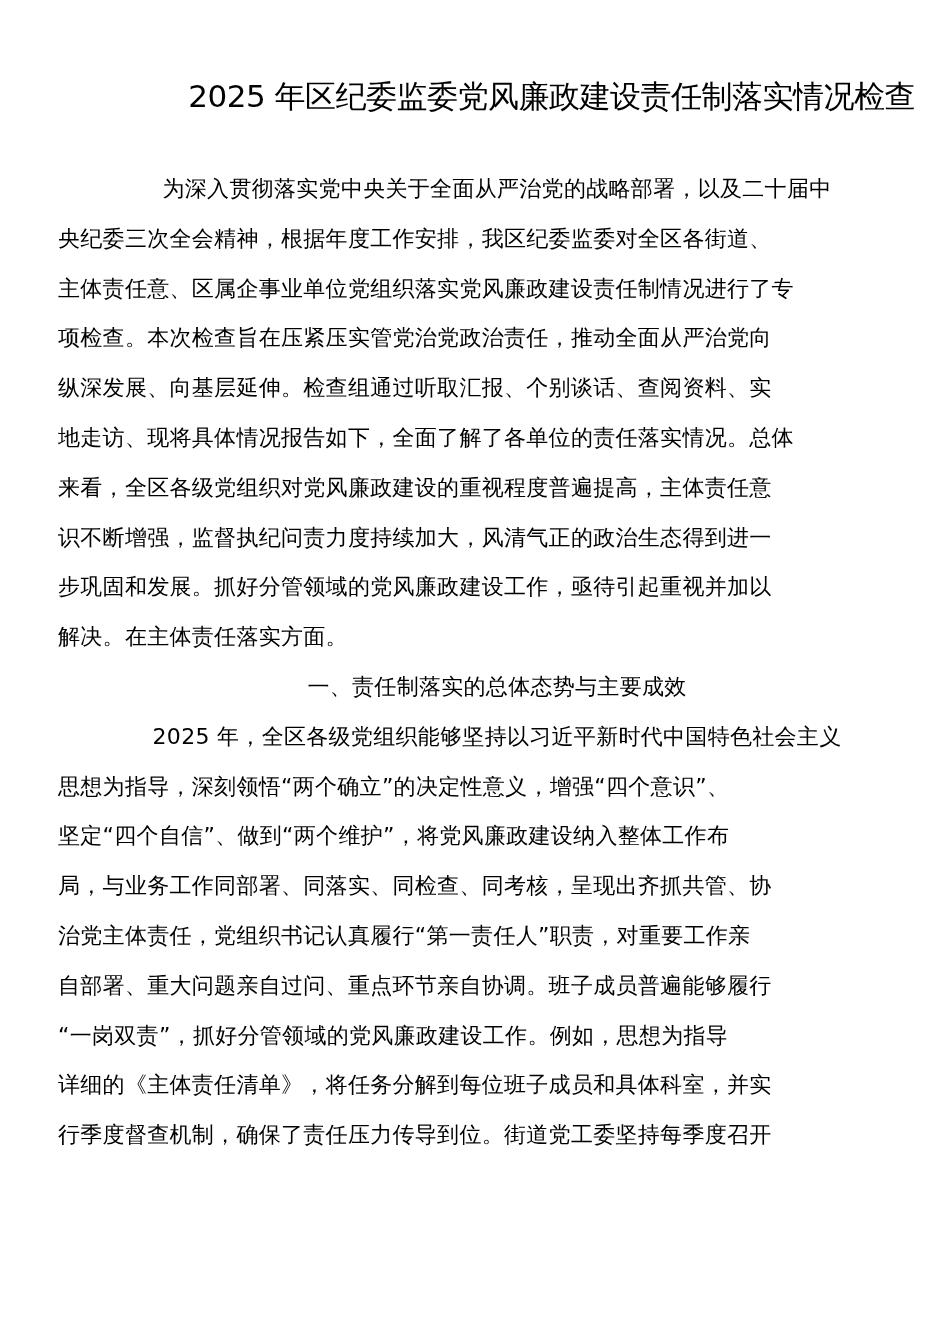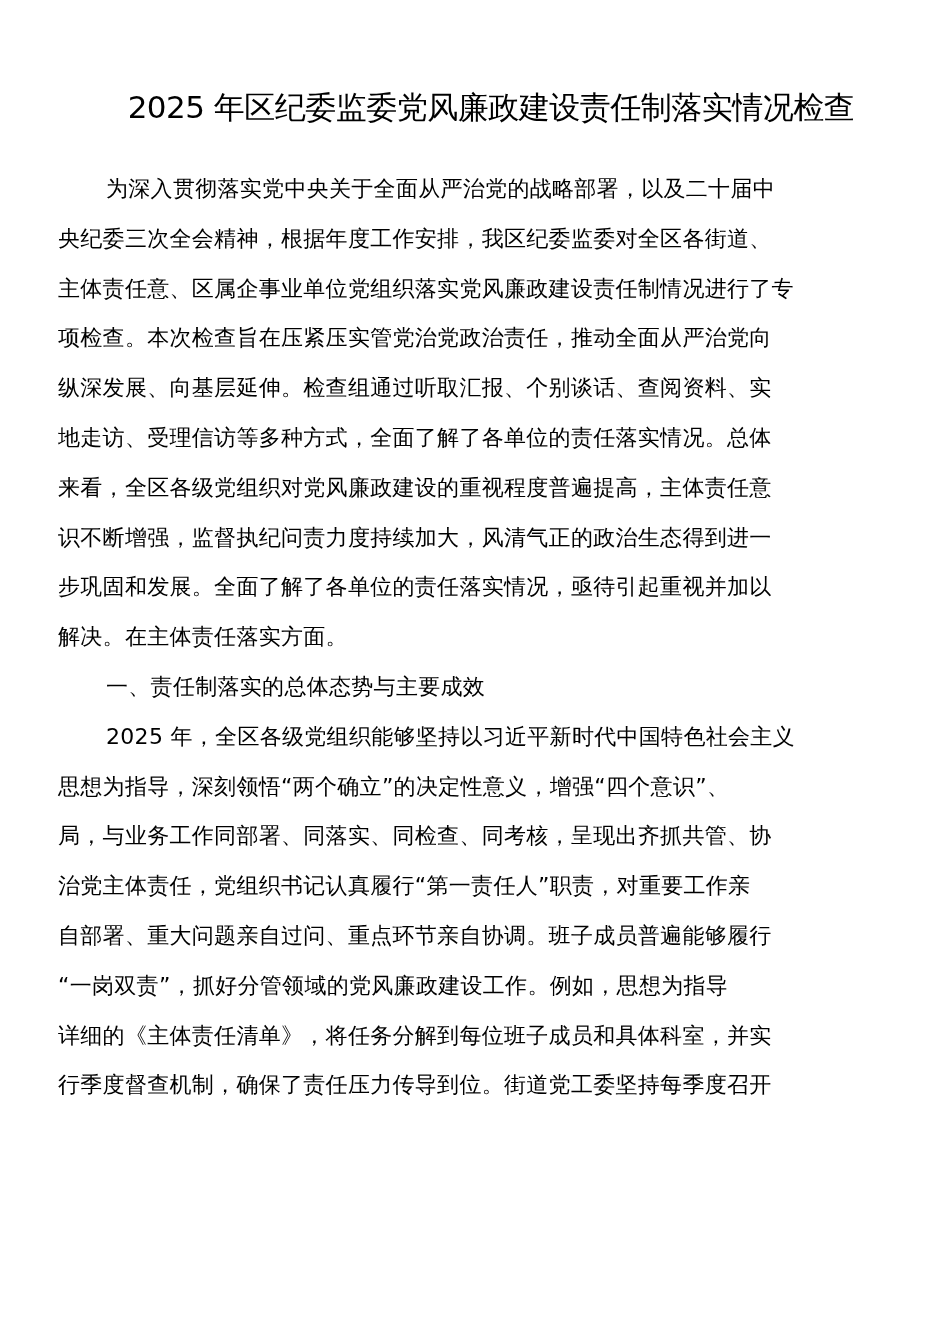--- a/index.html
+++ b/index.html
@@ -21,42 +21,43 @@
       top: 0;
       width: 950px;
       height: 1344px;
       background: #ffffff;
     }
     .title {
       position: absolute;
       left: 40px;
       width: 870px;
       top: 66px;
-      text-align: center;
+      text-align: right;
       font-size: 31px;
       line-height: 50px;
       letter-spacing: -0.5px;
-      margin: 16px;
+      margin: 5px;
       font-weight: normal;
     }
     .body {
       position: absolute;
       left: 58px;
       top: 164px;
       width: 830px;
     }
     .line {
       height: 49.8px;
       line-height: 49.8px;
       font-size: 22px;
       white-space: nowrap;
       letter-spacing: 0.3px;
     }
     .indent {
       padding-left: 48px;
+      text-align: center;
     }
     .bold {
       font-weight: bold;
     }
   </style>
 </head>
 <body>
 
 <div class="page">
 
@@ -65,34 +66,35 @@
   </h1>
 
   <div class="body">
 
     <div>
       <div class="line indent">为深入贯彻落实党中央关于全面从严治党的战略部署，以及二十届中</div>
       <div class="line">央纪委三次全会精神，根据年度工作安排，我区纪委监委对全区各街道、</div>
       <div class="line">主体责任意、区属企事业单位党组织落实党风廉政建设责任制情况进行了专</div>
       <div class="line">项检查。本次检查旨在压紧压实管党治党政治责任，推动全面从严治党向</div>
       <div class="line">纵深发展、向基层延伸。检查组通过听取汇报、个别谈话、查阅资料、实</div>
-      <div class="line">地走访、受理信访等多种方式，全面了解了各单位的责任落实情况。总体</div>
+      <div class="line">地走访、现将具体情况报告如下，全面了解了各单位的责任落实情况。总体</div>
       <div class="line">来看，全区各级党组织对党风廉政建设的重视程度普遍提高，主体责任意</div>
       <div class="line">识不断增强，监督执纪问责力度持续加大，风清气正的政治生态得到进一</div>
-      <div class="line">步巩固和发展。全面了解了各单位的责任落实情况，亟待引起重视并加以</div>
+      <div class="line">步巩固和发展。抓好分管领域的党风廉政建设工作，亟待引起重视并加以</div>
       <div class="line">解决。在主体责任落实方面。</div>
     </div>
 
     <div>
       <div class="line indent">一、责任制落实的总体态势与主要成效</div>
     </div>
 
     <div>
       <div class="line indent">2025 年，全区各级党组织能够坚持以习近平新时代中国特色社会主义</div>
       <div class="line">思想为指导，深刻领悟“两个确立”的决定性意义，增强“四个意识”、</div>
+      <div class="line">坚定“四个自信”、做到“两个维护”，将党风廉政建设纳入整体工作布</div>
       <div class="line">局，与业务工作同部署、同落实、同检查、同考核，呈现出齐抓共管、协</div>
     </div>
 
     <div>
       <div class="line">治党主体责任，党组织书记认真履行“第一责任人”职责，对重要工作亲</div>
       <div class="line">自部署、重大问题亲自过问、重点环节亲自协调。班子成员普遍能够履行</div>
       <div class="line">“一岗双责”，抓好分管领域的党风廉政建设工作。例如，思想为指导</div>
       <div class="line">详细的《主体责任清单》，将任务分解到每位班子成员和具体科室，并实</div>
       <div class="line">行季度督查机制，确保了责任压力传导到位。街道党工委坚持每季度召开</div>
     </div>

